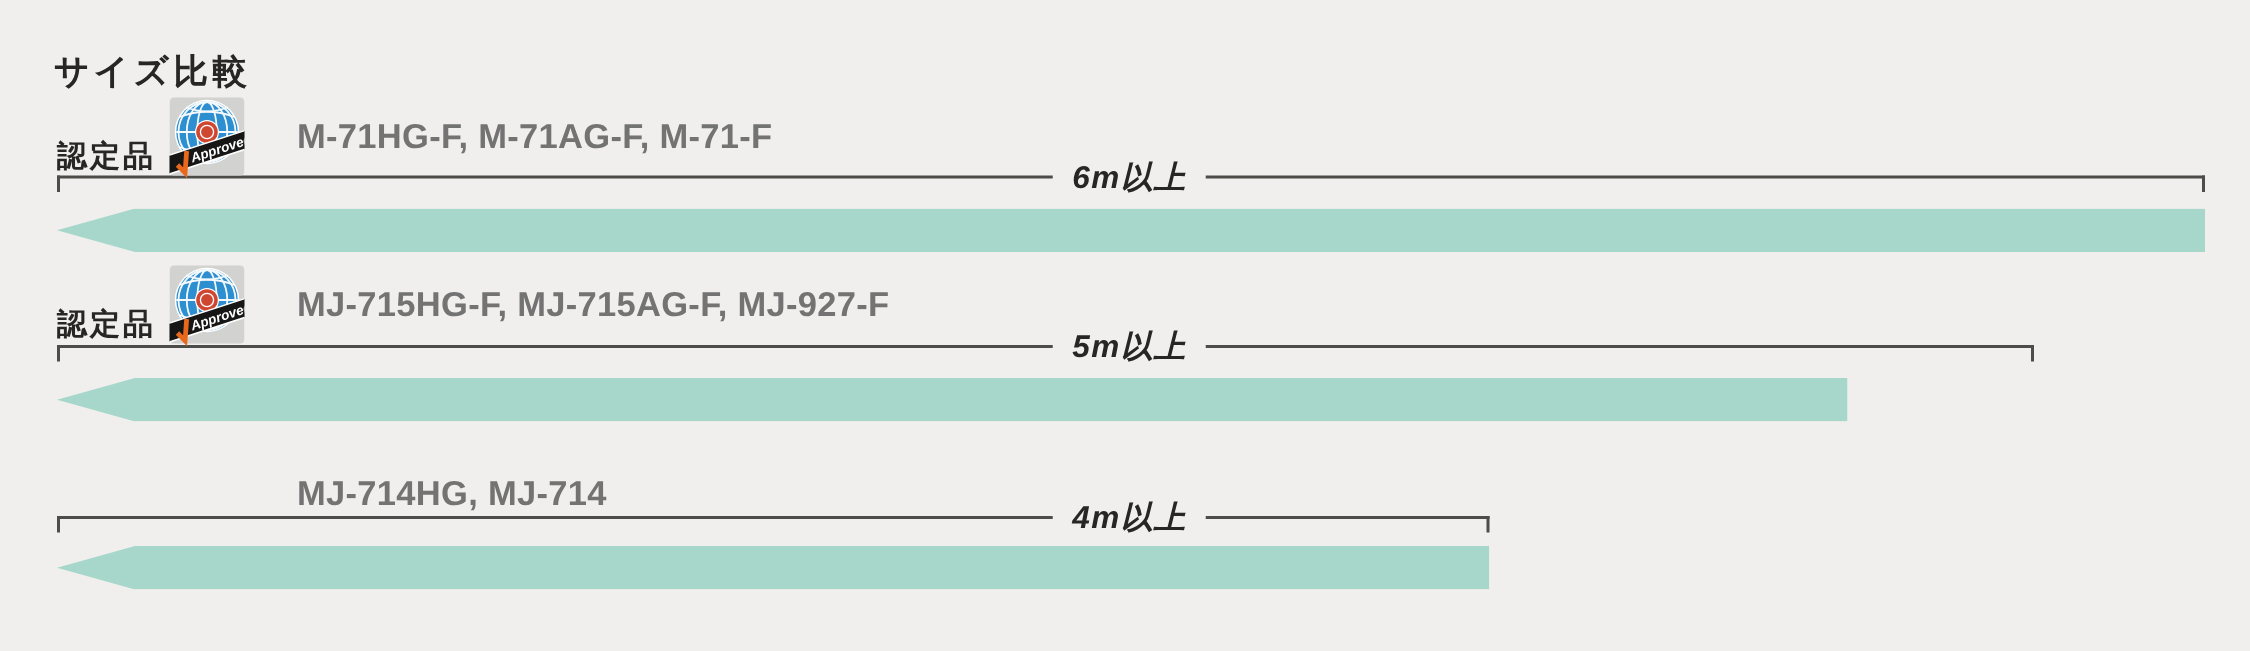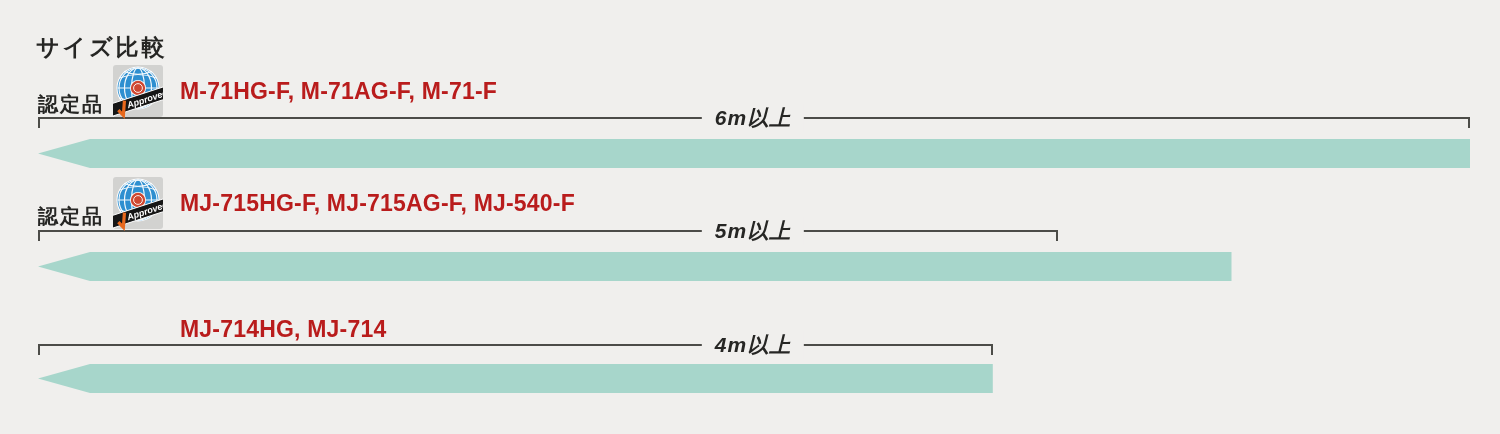--- a/index.html
+++ b/index.html
@@ -24,22 +24,22 @@
   .row-header{position:absolute;left:38px;height:56px;width:900px;}
   .r0 .row-header{top:63px}
   .r1 .row-header{top:175px}
   .r2 .row-header{top:301px}
   .cert-label{
     position:absolute;left:0;top:50%;transform:translateY(-50%);
     font-size:20px;font-weight:bold;letter-spacing:2px;white-space:nowrap;margin-top:13px;
   }
   .badge{position:absolute;left:75px;top:0;width:50px;height:56px;z-index:3;}
   .models{
-    position:absolute;left:142px;top:50%;transform:translateY(-50%);
-    font-size:23px;font-weight:bold;color:#b91c1c;white-space:nowrap;letter-spacing:0.2px;
+    position:absolute;left:160px;top:50%;transform:translateY(-50%);
+    font-size:23px;font-weight:bold;color:#737373;white-space:nowrap;letter-spacing:0.2px;
   }
   .bracket{
     position:absolute;left:38px;height:11px;box-sizing:border-box;
     border-top:2px solid var(--bracket-line);z-index:1;font-style:italic;
   }
   .bracket::before,.bracket::after{
     content:"";position:absolute;top:-2px;width:2px;height:11px;background:var(--bracket-line);
   }
   .bracket::before{left:0}
   .bracket::after{right:0}
@@ -121,23 +121,23 @@
           <circle cx="25" cy="25" r="8" fill="#ffffff"></circle>
           <circle cx="25" cy="25" r="7.2" fill="var(--badge-red)"></circle>
           <circle cx="25" cy="25" r="4.4" fill="none" stroke="#ffffff" stroke-width="0.9"></circle>
           <g transform="rotate(-18 25 38)">
             <rect x="-4" y="32.5" width="58" height="12" fill="#161616" stroke="#ffffff" stroke-width="1"></rect>
             <text x="13.5" y="42" font-size="9" font-style="italic" font-weight="bold" fill="#ffffff" font-family="Liberation Sans, DejaVu Sans, sans-serif">Approved</text>
             <path d="M3.5,40.5 l3.2,6.5 l5.5,-13.5" stroke="#e8681c" stroke-width="3.2" fill="none"></path>
           </g>
         </svg>
       </span>
-      <span class="models">MJ-715HG-F, MJ-715AG-F, MJ-540-F</span>
+      <span class="models">MJ-715HG-F, MJ-715AG-F, MJ-927-F</span>
     </div>
-    <div class="bracket" style="width: 1020px; text-align: center;">
+    <div class="bracket" style="width: 1318px; text-align: center;">
       <span class="size-label">5m以上</span>
     </div>
     <div class="bar" style="width: 1193.5px;"></div>
   </div>
 
   <div class="row r2">
     <div class="row-header">
       <span class="cert-label"></span>
 
       <span class="models">MJ-714HG, MJ-714</span>

